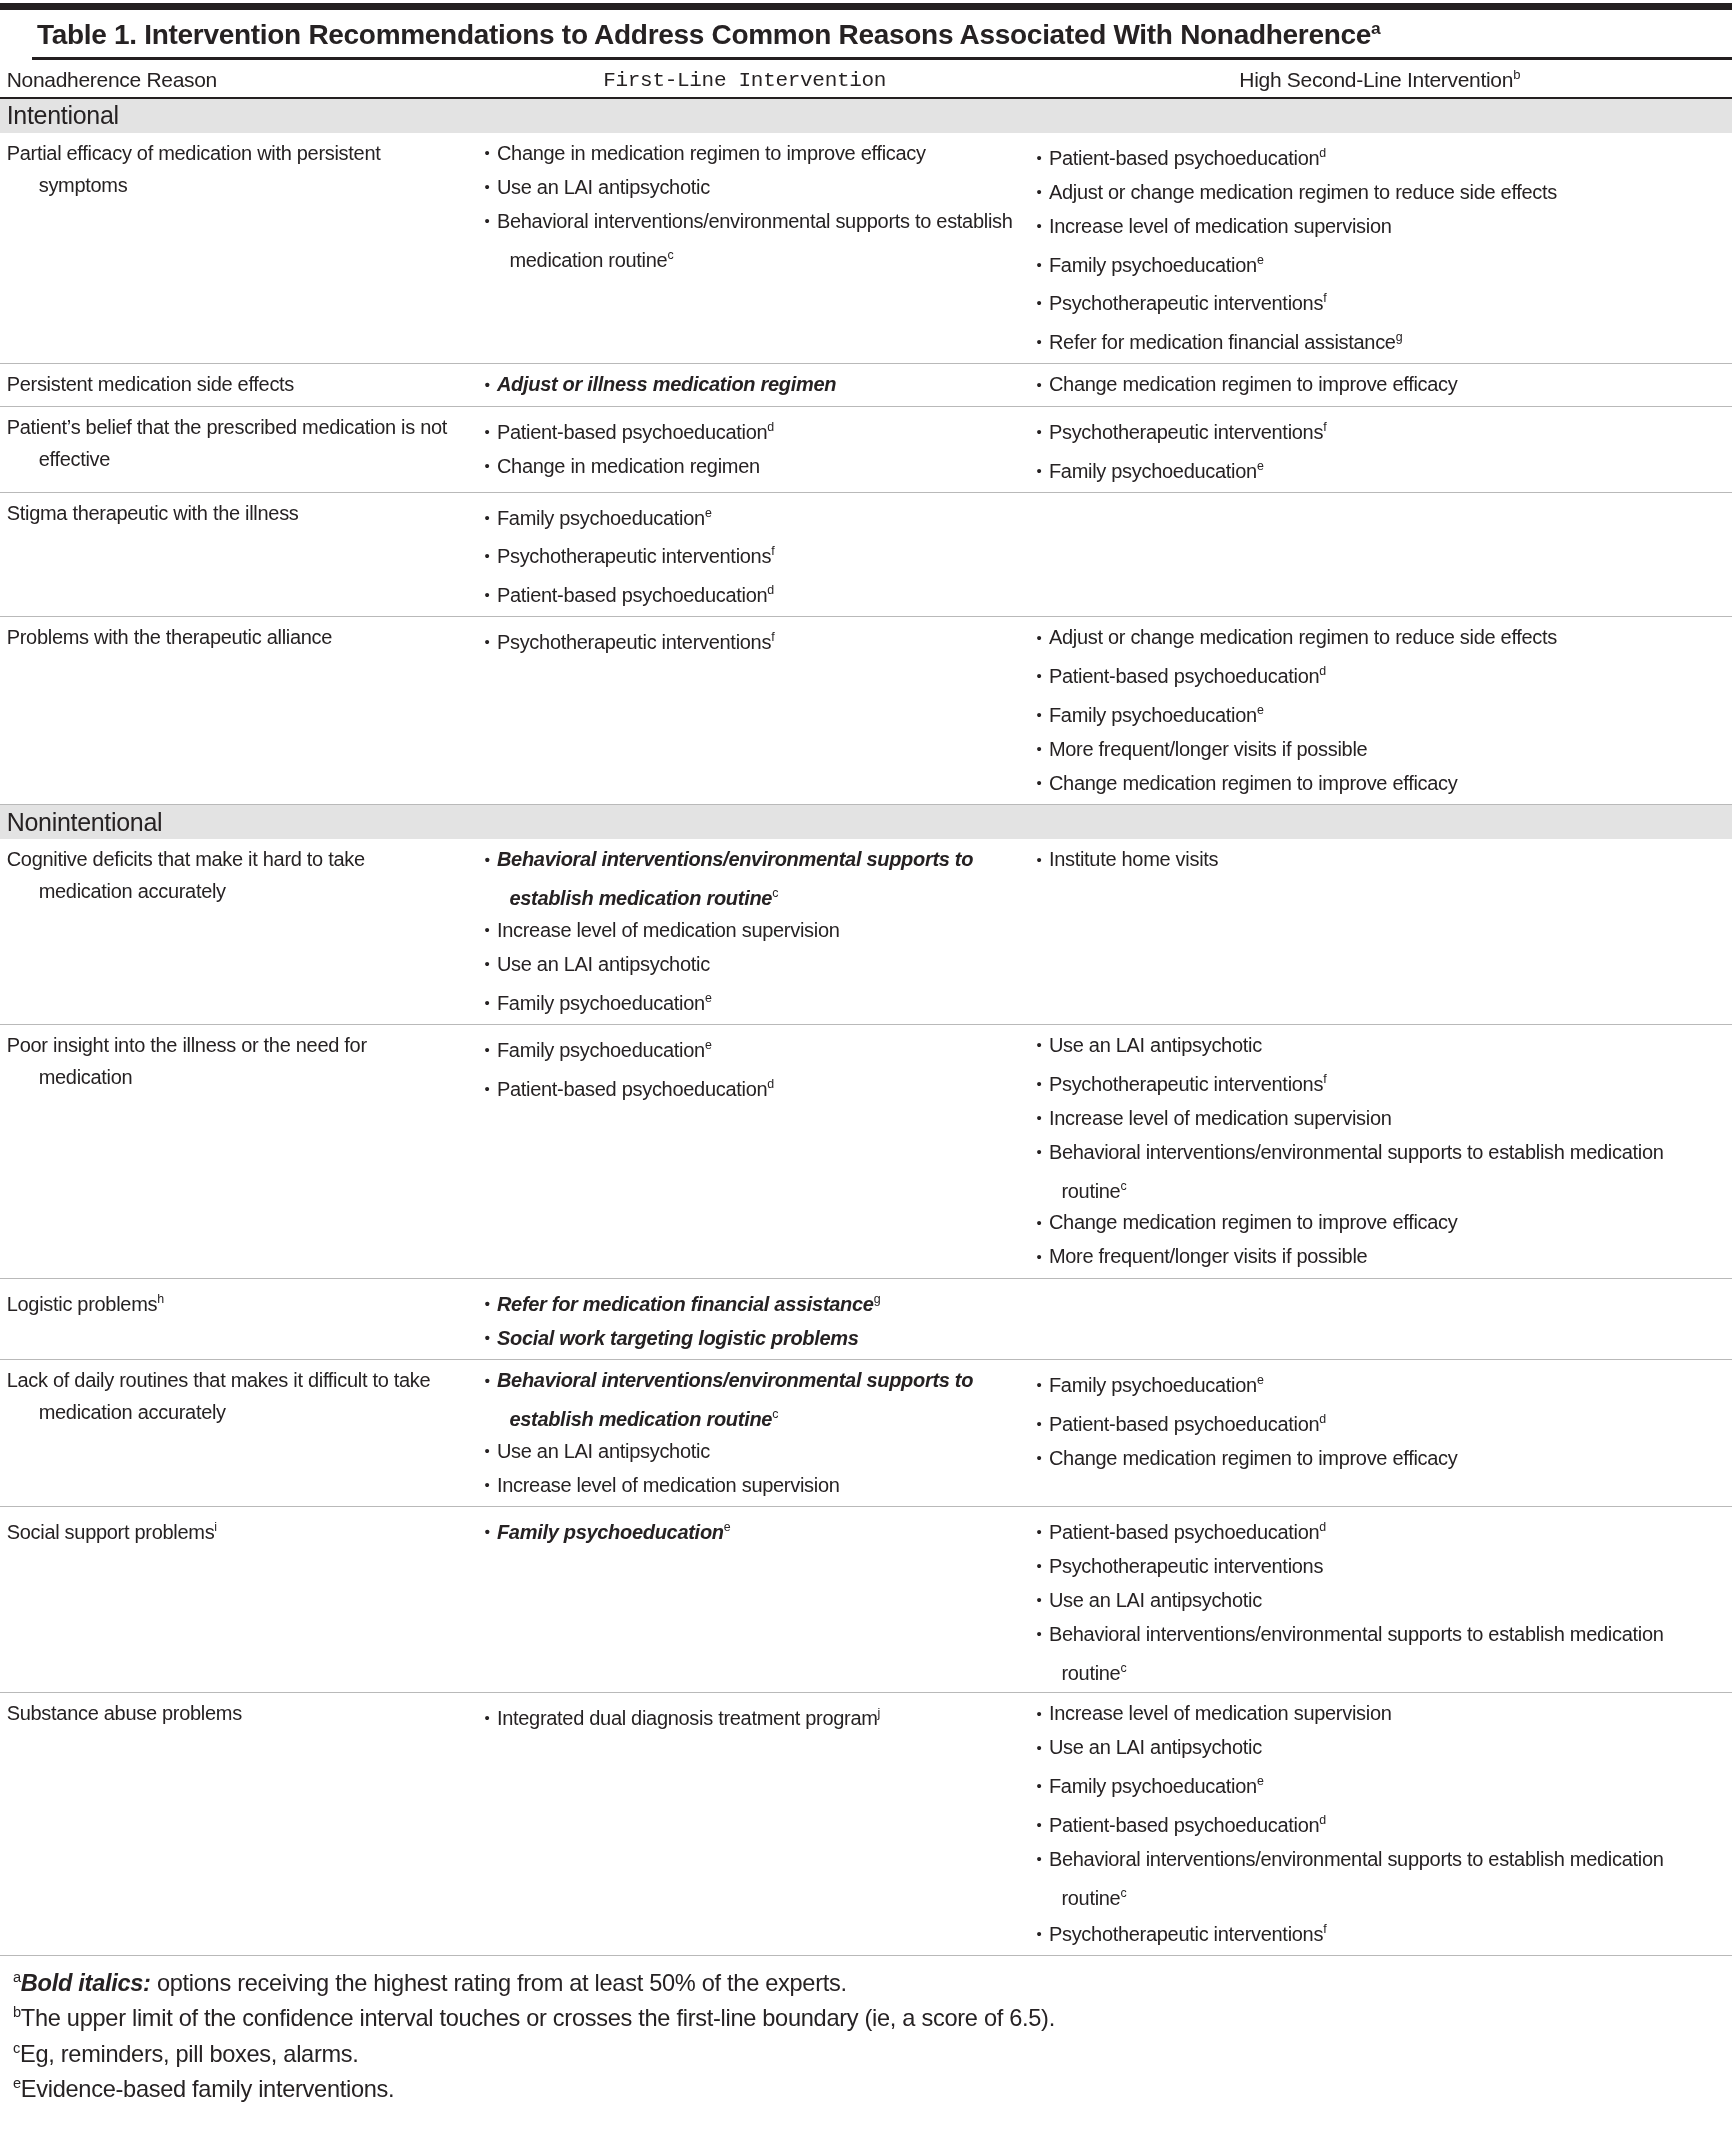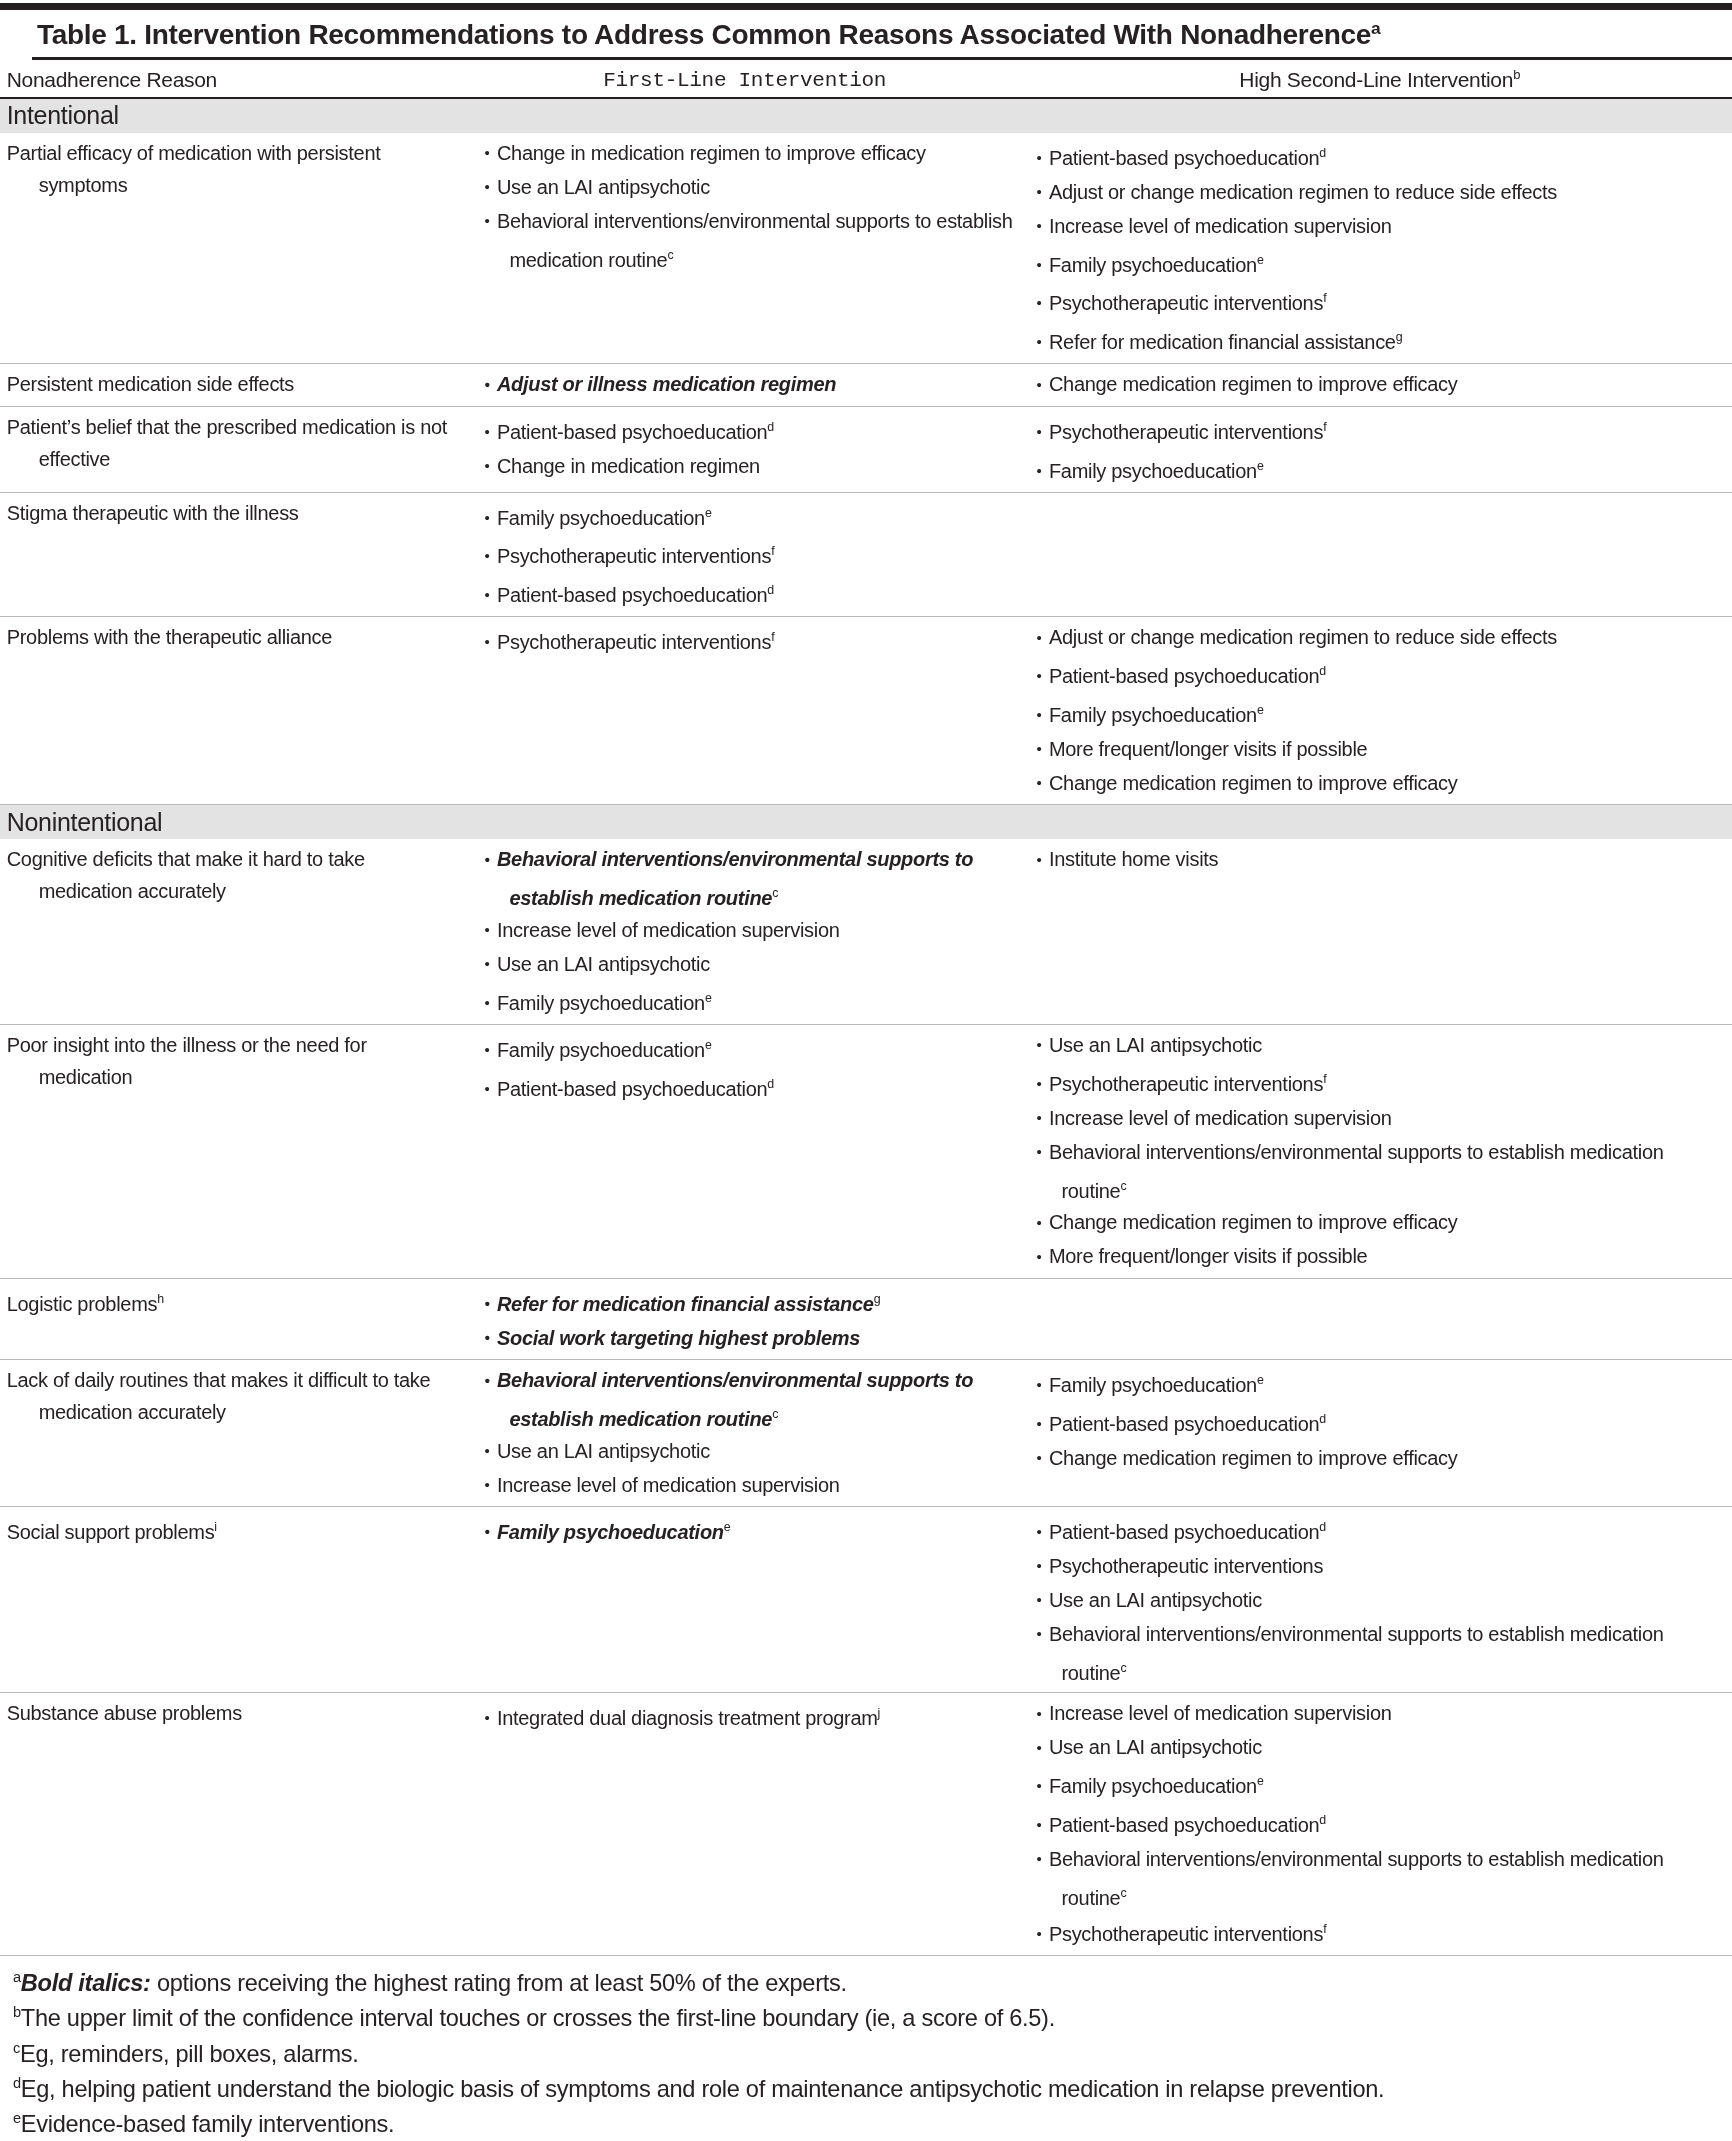--- a/index.html
+++ b/index.html
@@ -144,21 +144,21 @@
             <div class="item">Change medication regimen to improve efficacy</div>
             <div class="item">More frequent/longer visits if possible</div>
           </td>
         </tr>
         <tr>
           <td>
             <div class="reason-inner">Logistic problems<sup>h</sup></div>
           </td>
           <td>
             <div class="item bi">Refer for medication financial assistance<sup>g</sup></div>
-            <div class="item bi">Social work targeting highest problems</div>
+            <div class="item bi">Social work targeting logistic problems</div>
           </td>
           <td></td>
         </tr>
         <tr>
           <td>
             <div class="reason-inner">Lack of daily routines that makes it difficult to take medication accurately</div>
           </td>
           <td>
             <div class="item bi">Behavioral interventions/environmental supports to establish medication routine<sup>c</sup></div>
             <div class="item">Use an LAI antipsychotic</div>
@@ -199,18 +199,17 @@
             <div class="item">Behavioral interventions/environmental supports to establish medication routine<sup>c</sup></div>
             <div class="item">Psychotherapeutic interventions<sup>f</sup></div>
           </td>
         </tr>
       </tbody>
   </table>
   <div class="footnotes" id="footnotes">
       <div class="fn"><sup>a</sup><span class="bi">Bold italics:</span> options receiving the highest rating from at least 50% of the experts.</div>
       <div class="fn"><sup>b</sup>The upper limit of the confidence interval touches or crosses the first-line boundary (ie, a score of 6.5).</div>
       <div class="fn"><sup>c</sup>Eg, reminders, pill boxes, alarms.</div>
-      <div class="fn"><sup>d</sup>Eg, helping patient understand the biologic basis of symptoms and role of maintenance antipsychotic medication in relapse prevention.</div>
       <div class="fn"><sup>e</sup>Evidence-based family interventions.</div>
     </div>
 
 </div>
 
 
 </body></html>

